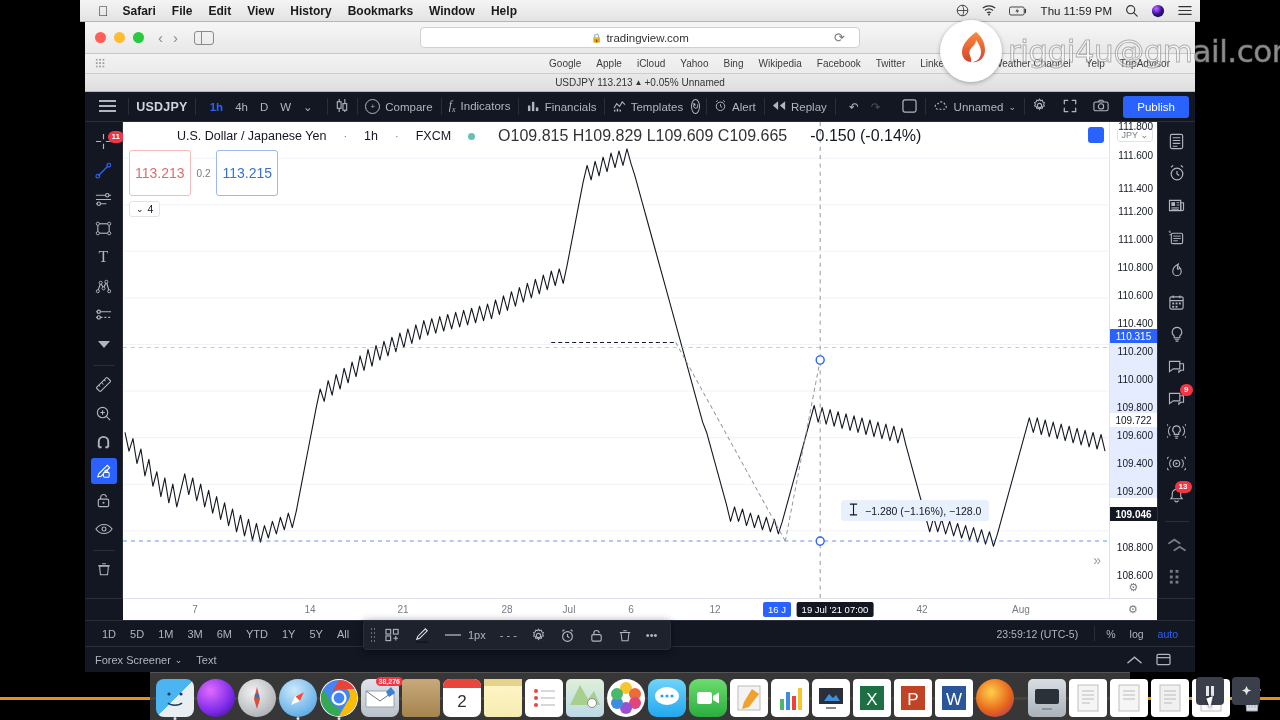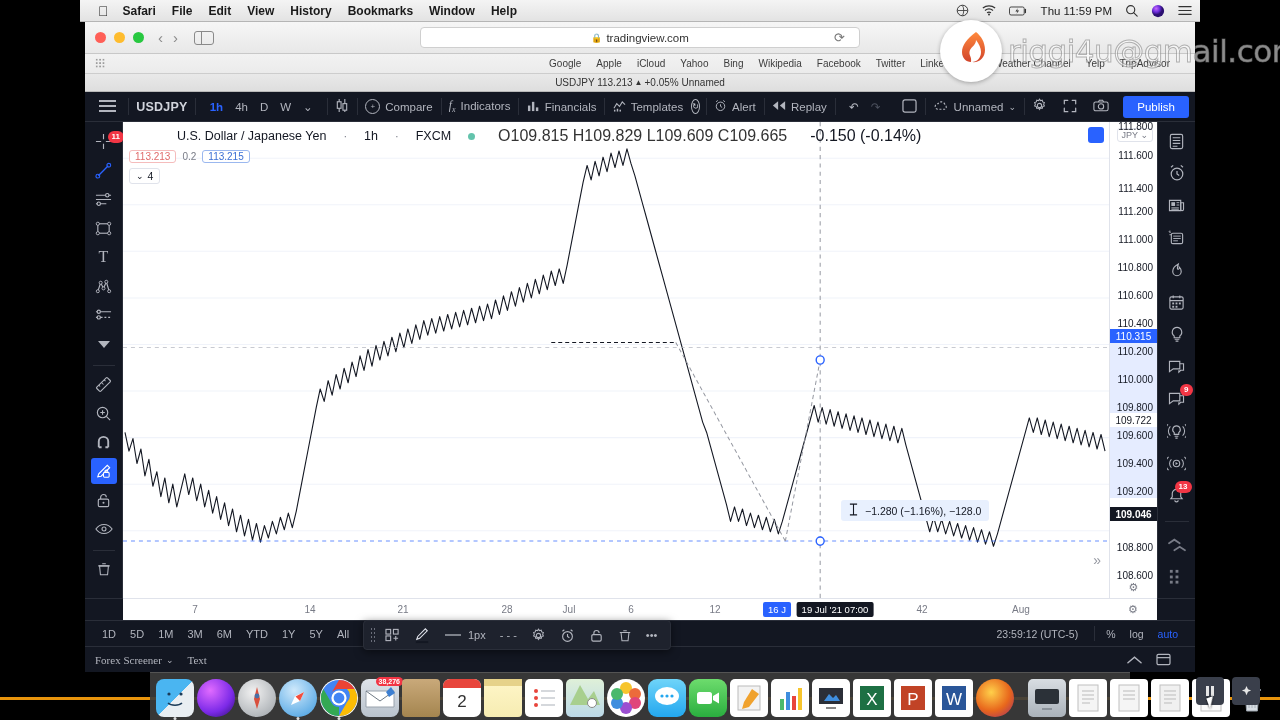--- a/index.html
+++ b/index.html
@@ -124,21 +124,21 @@
   
   .chart-wrap { flex: 1; position: relative; background: #fff; overflow: hidden; }
   .legend { position: absolute; left: 6px; top: 5px; z-index: 5; font-size: 11px; color: #131722; }
   .legend-row1 { display: flex; align-items: center; gap: 17px; white-space: nowrap; margin-left: 48px; }
   .lg-title { font-size: 12.5px; color: #131722; }
   .lg-dot { width: 7px; height: 7px; border-radius: 50%; background: #10a37f; opacity:.65; }
   .lg-ohlc { font-size: 16px; color: #333; margin-left: 6px; }
   .lg-neg { color: #131722; }
   .legend-row2 { display: flex; align-items: center; gap: 6px; margin-top: 5px; }
   .pill {
-    border-radius: 3px; padding: 0 5px; font-size: 10px; background: #fff;
+    border-radius: 3px; padding: 14px 5px; font-size: 14px; background: #fff;
   }
   .pill.bid { border: 1px solid #f5bcbc; color: #e06b6b; }
   .pill.ask { border: 1px solid #9bb8ef; color: #3b6fd4; }
   .spread { font-size: 10px; color: #787b86; }
   .legend-row3 { margin-top: 5px; }
   .chip {
     display: inline-flex; align-items: center; gap: 4px;
     border: 1px solid #e0e3eb; border-radius: 3px; padding: 1px 6px;
     font-size: 10.5px; color: #131722; background: #fff;
   }
@@ -194,21 +194,21 @@
   }
   .range { padding: 0 7px; }
   .tv-bottom .spacer { flex: 1; }
   .clockinfo { color: #b2b5be; font-size: 10.5px; margin-right: 12px; }
   .bmode { padding: 0 7px; font-size: 10.5px; }
   .bmode.on { color: #2962ff; }
   .tv-status {
     height: 26px; background: #131722; border-top: 1px solid #2a2e39;
     display: flex; align-items: center; color: #b2b5be; font-size: 11px; padding: 0 10px;
   }
-  .st-item { margin-right: 14px; display: flex; align-items: center; gap: 4px; font-family: Liberation Serif, serif; }
+  .st-item { margin-right: 14px; display: flex; align-items: center; gap: 4px; }
 
   
   .float-tb {
     position: absolute; left: 278px; bottom: 22px; height: 30px;
     background: #1e222d; border: 1px solid #2a2e39; border-radius: 4px;
     display: flex; align-items: center; padding: 0 6px; z-index: 30;
     color: #b2b5be; font-size: 11px; box-shadow: 0 2px 8px rgba(0,0,0,.5);
   }
   .ftb-item { padding: 0 7px; display: flex; align-items: center; gap: 4px; height: 100%; }
   .ftb-item.sel { color: #fff; }

